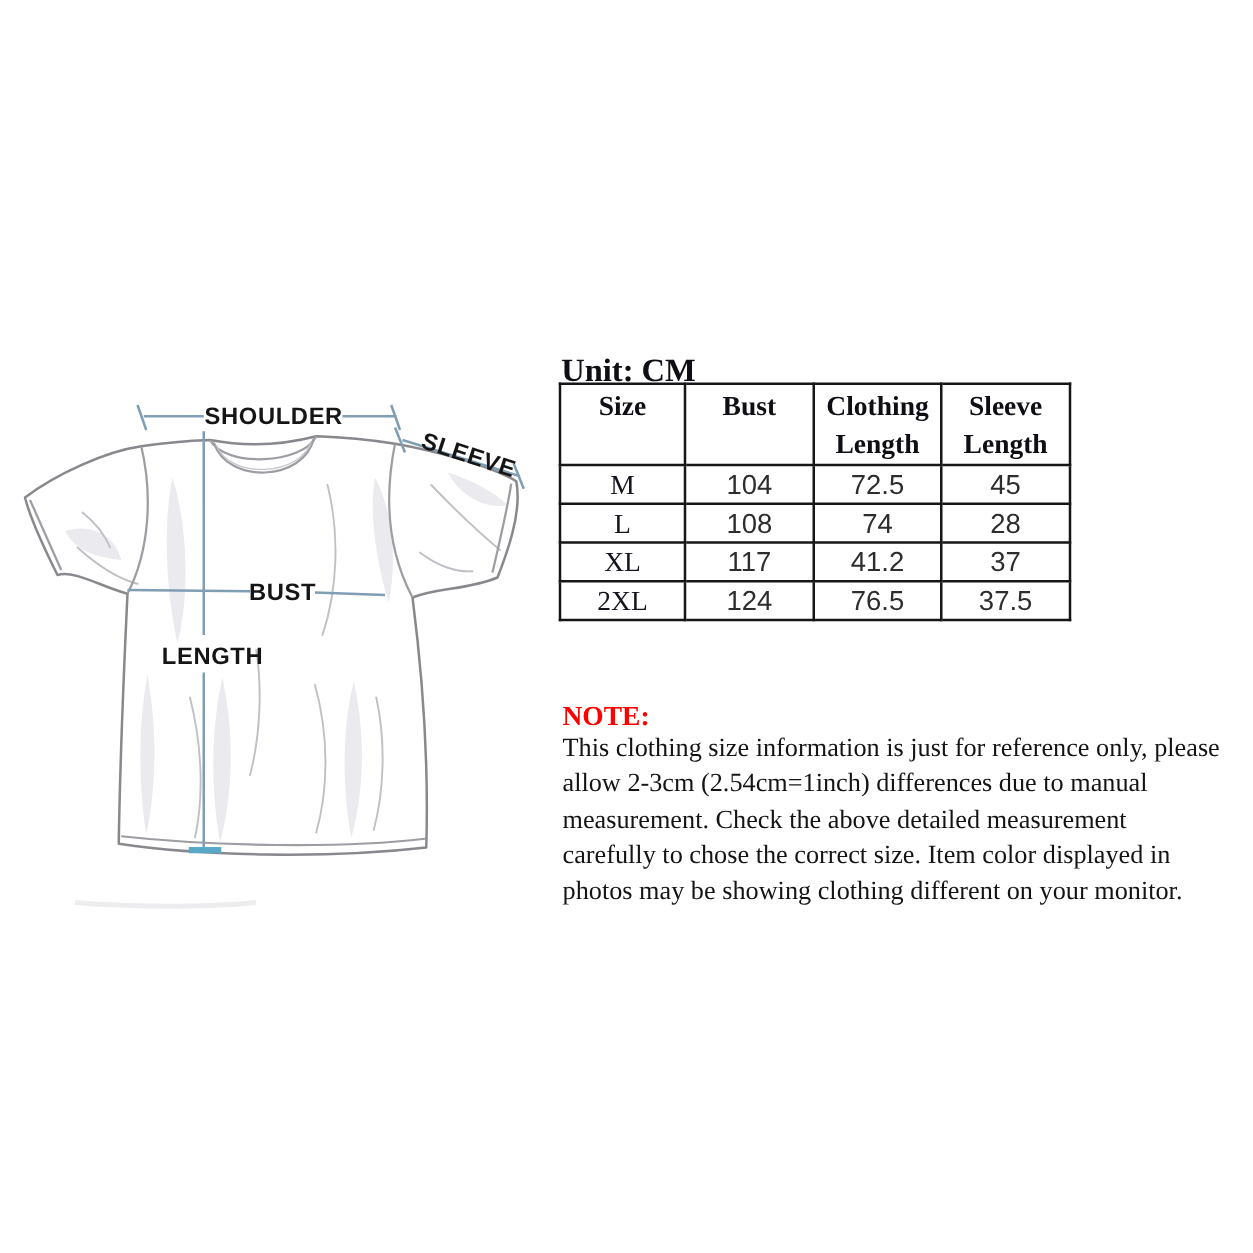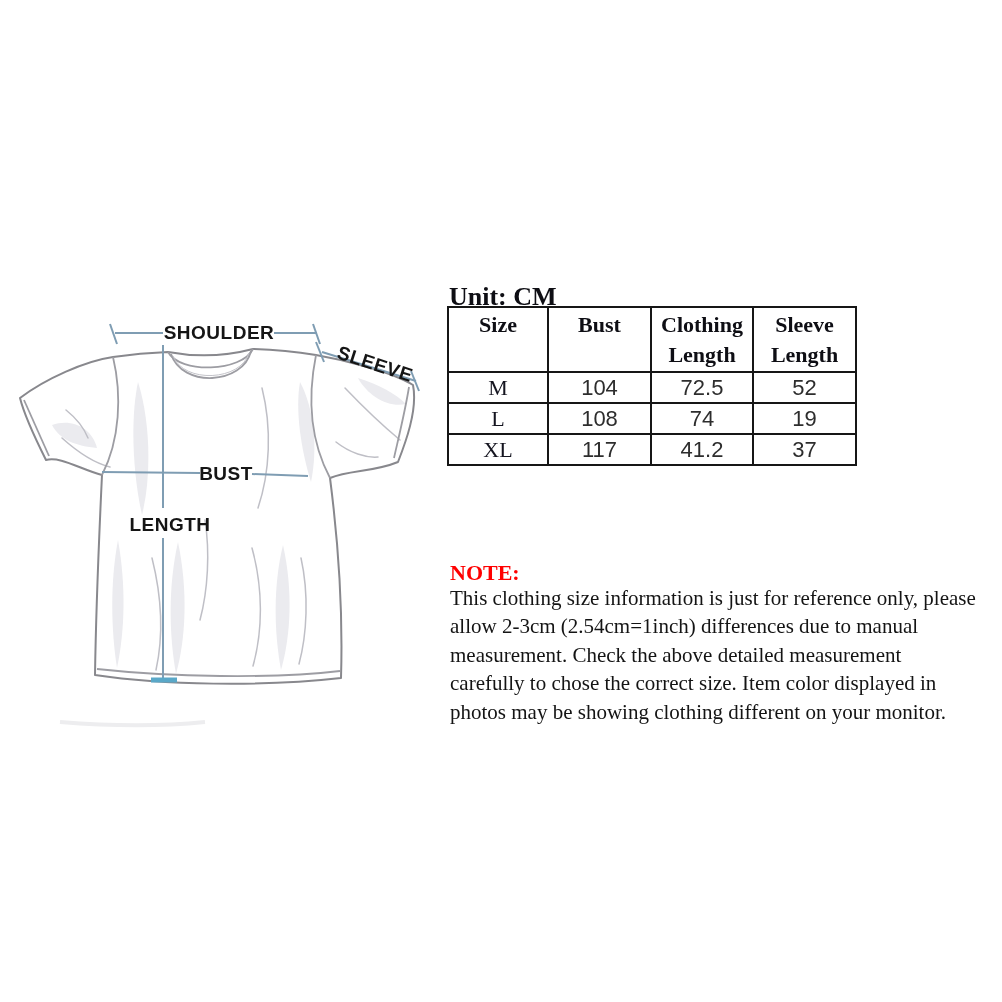--- a/index.html
+++ b/index.html
@@ -152,33 +152,39 @@
           <span class="hl">Sleeve</span>
           <span class="hl">Length</span>
         </th>
       </tr>
     </thead>
     <tbody>
       <tr>
         <td class="c-size">M</td>
         <td class="c-num">104</td>
         <td class="c-num">72.5</td>
-        <td class="c-num">52</td>
+        <td class="c-num">45</td>
       </tr>
       <tr>
         <td class="c-size">L</td>
         <td class="c-num">108</td>
         <td class="c-num">74</td>
-        <td class="c-num">19</td>
+        <td class="c-num">28</td>
       </tr>
       <tr>
         <td class="c-size">XL</td>
         <td class="c-num">117</td>
         <td class="c-num">41.2</td>
         <td class="c-num">37</td>
+      </tr>
+      <tr>
+        <td class="c-size">2XL</td>
+        <td class="c-num">124</td>
+        <td class="c-num">76.5</td>
+        <td class="c-num">37.5</td>
       </tr>
     </tbody>
   </table>
 
   <div class="note-title" style="color: rgb(255, 0, 0);">NOTE:</div>
   <div class="note-body">
     <div class="note-line">This clothing size information is just for reference only, please</div>
     <div class="note-line">allow 2-3cm (2.54cm=1inch) differences due to manual</div>
     <div class="note-line">measurement. Check the above detailed measurement</div>
     <div class="note-line">carefully to chose the correct size. Item color displayed in</div>

